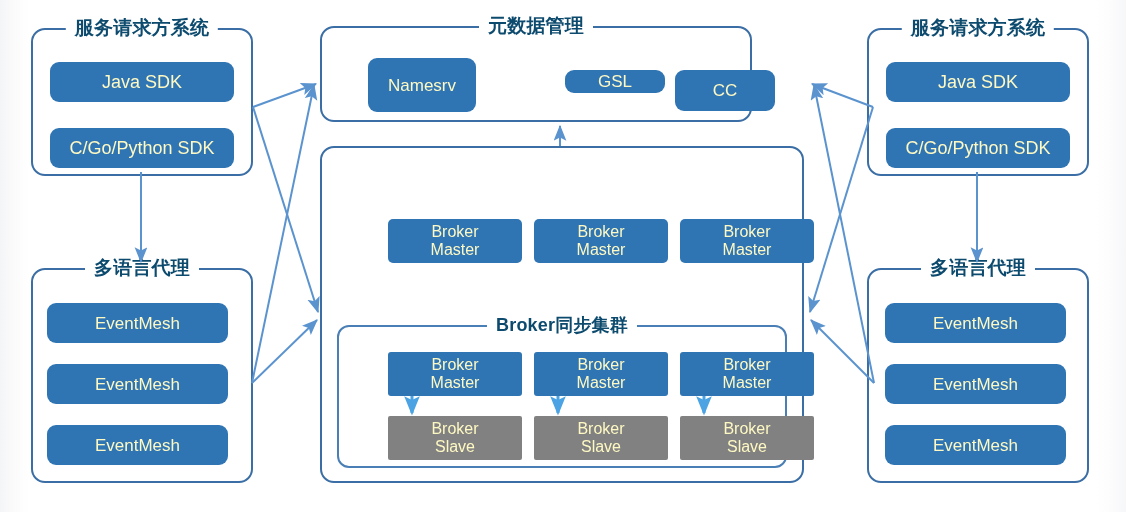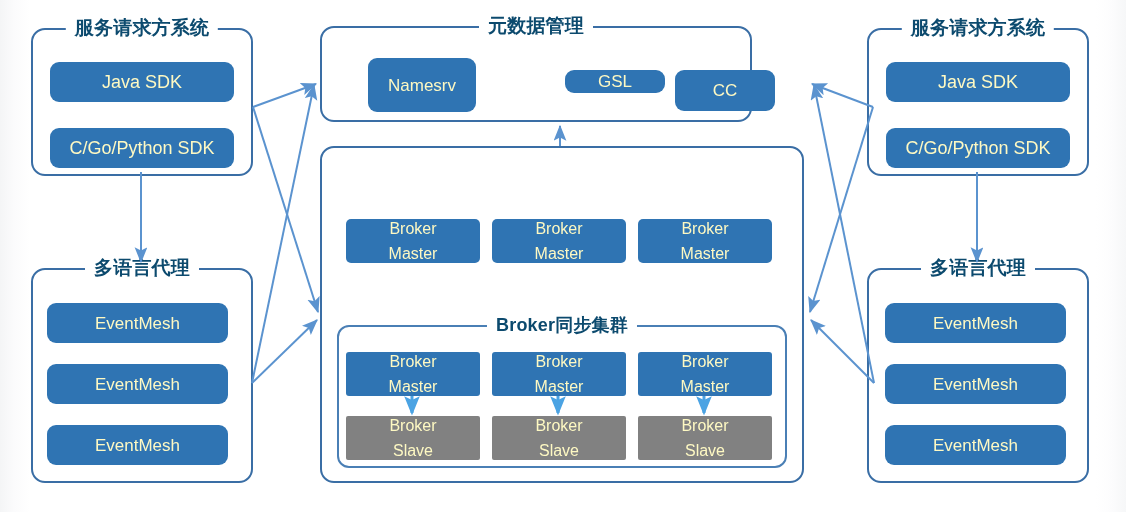--- a/index.html
+++ b/index.html
@@ -60,21 +60,21 @@
     display: flex;
     align-items: center;
     justify-content: center;
     text-align: center;
     font-size: 17px;
     line-height: 21px;
     box-sizing: border-box;
     z-index: 3;
     white-space: pre-line;
   }
-  .box.two-line { font-size: 16px; line-height: 25px; border-radius: 5px; }
+  .box.two-line { font-size: 16px; line-height: 18px; border-radius: 5px; margin-left: 42px; }
   .box.slave { background: #818181; border-radius: 2px; }
   .box.master-async { border-radius: 3px; }
   .box.sdk { font-size: 18px; }
 </style>
 </head>
 <body>
 
 <div id="canvas">
 
   <svg id="wires" viewBox="0 0 1126 512">

